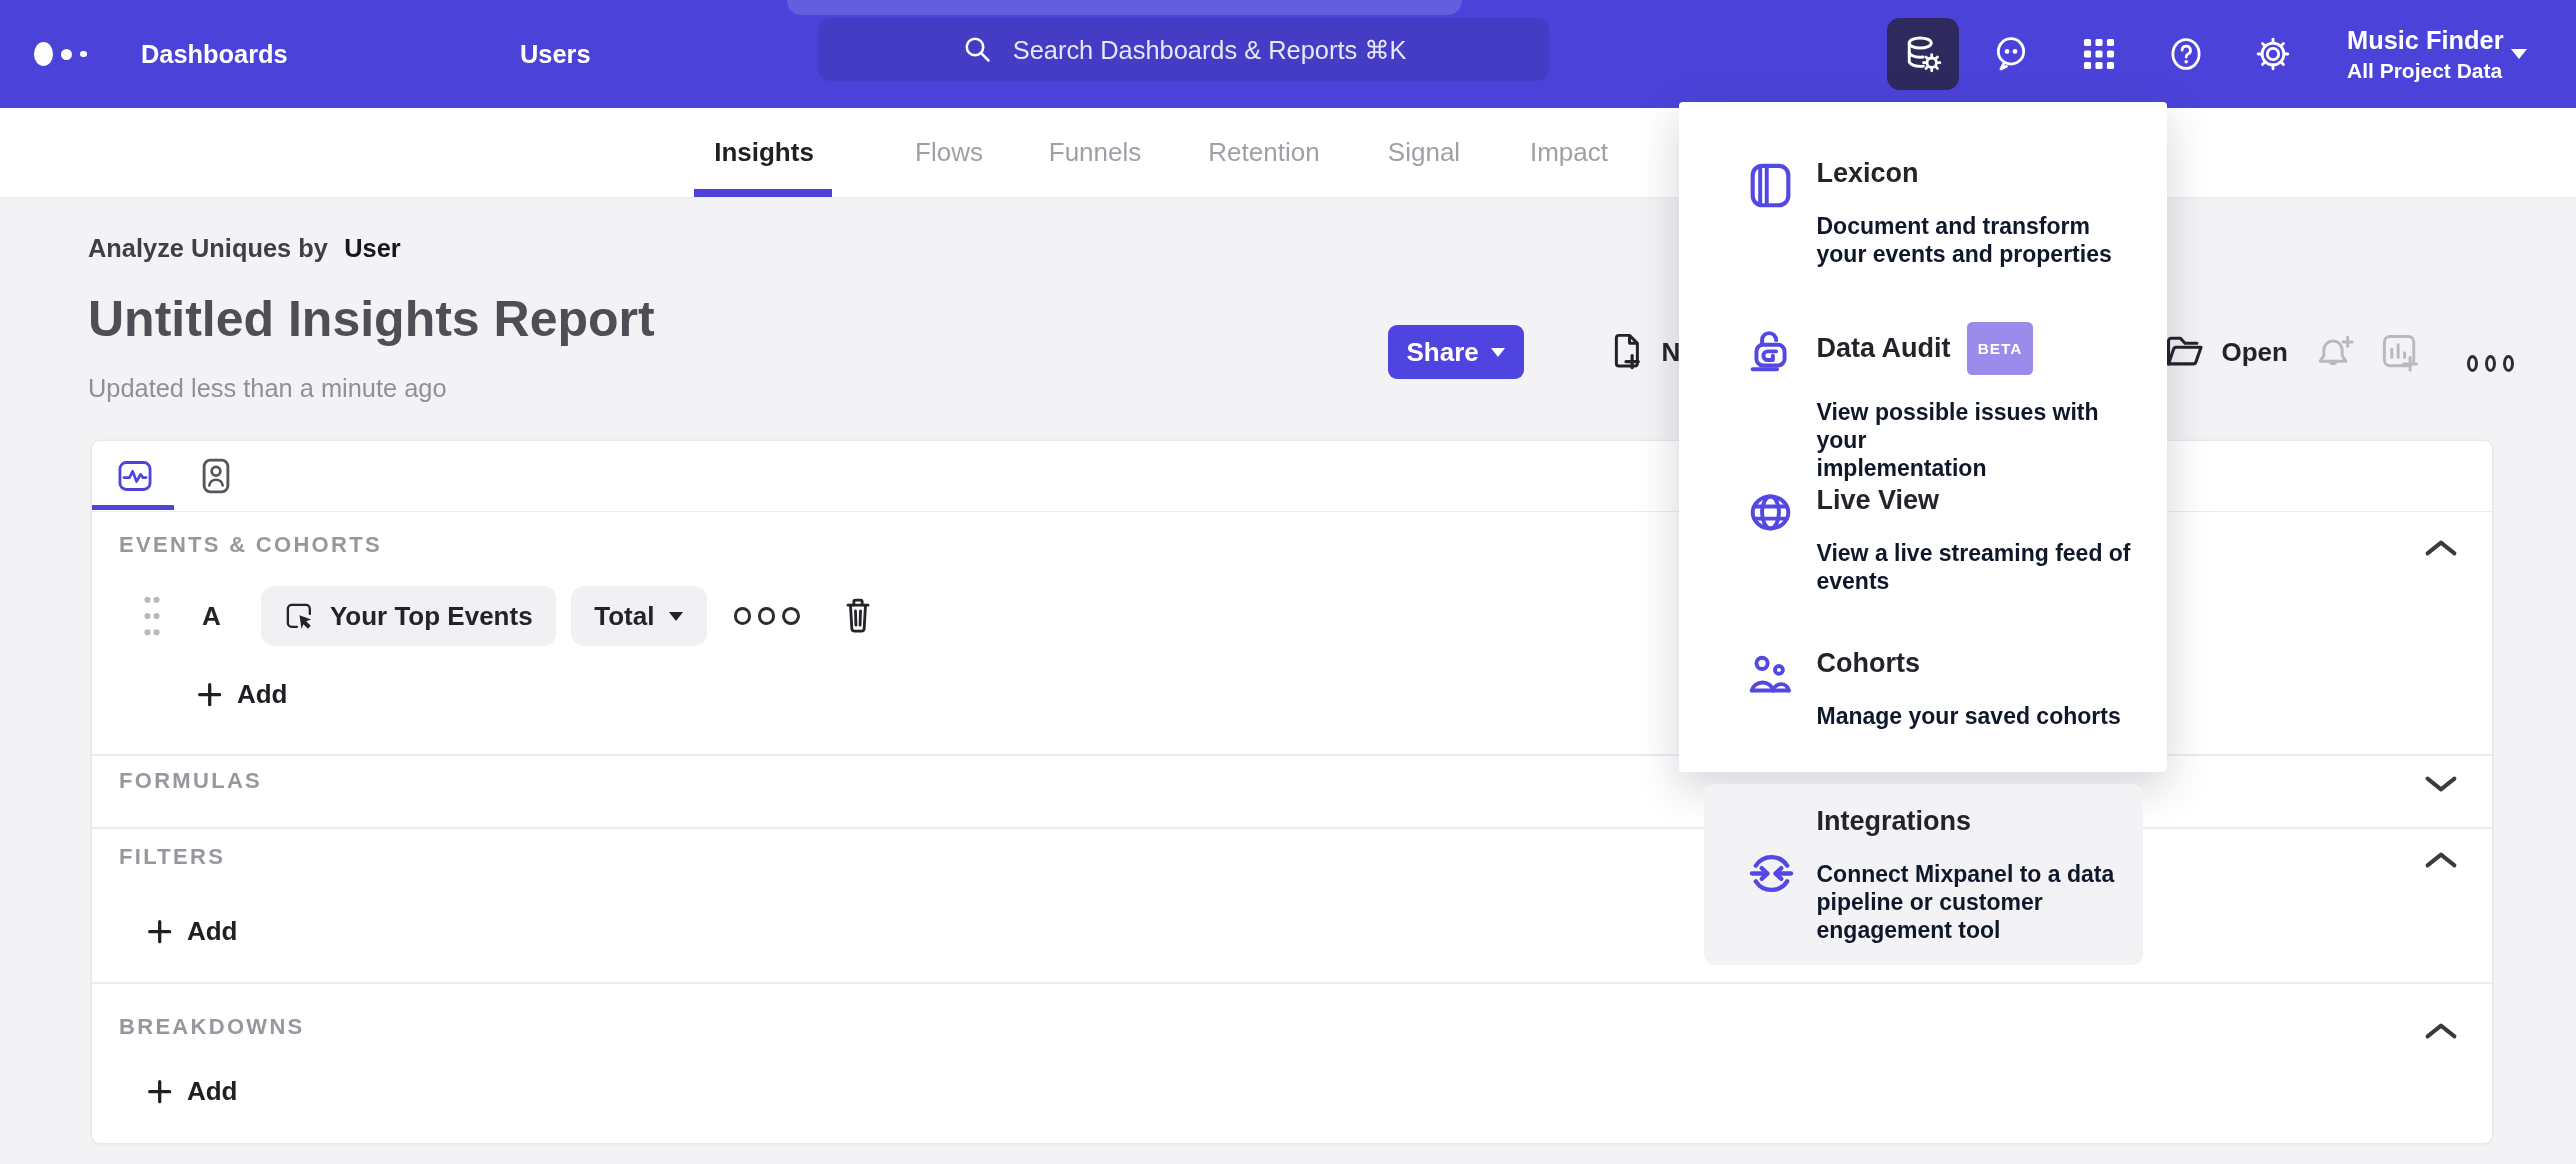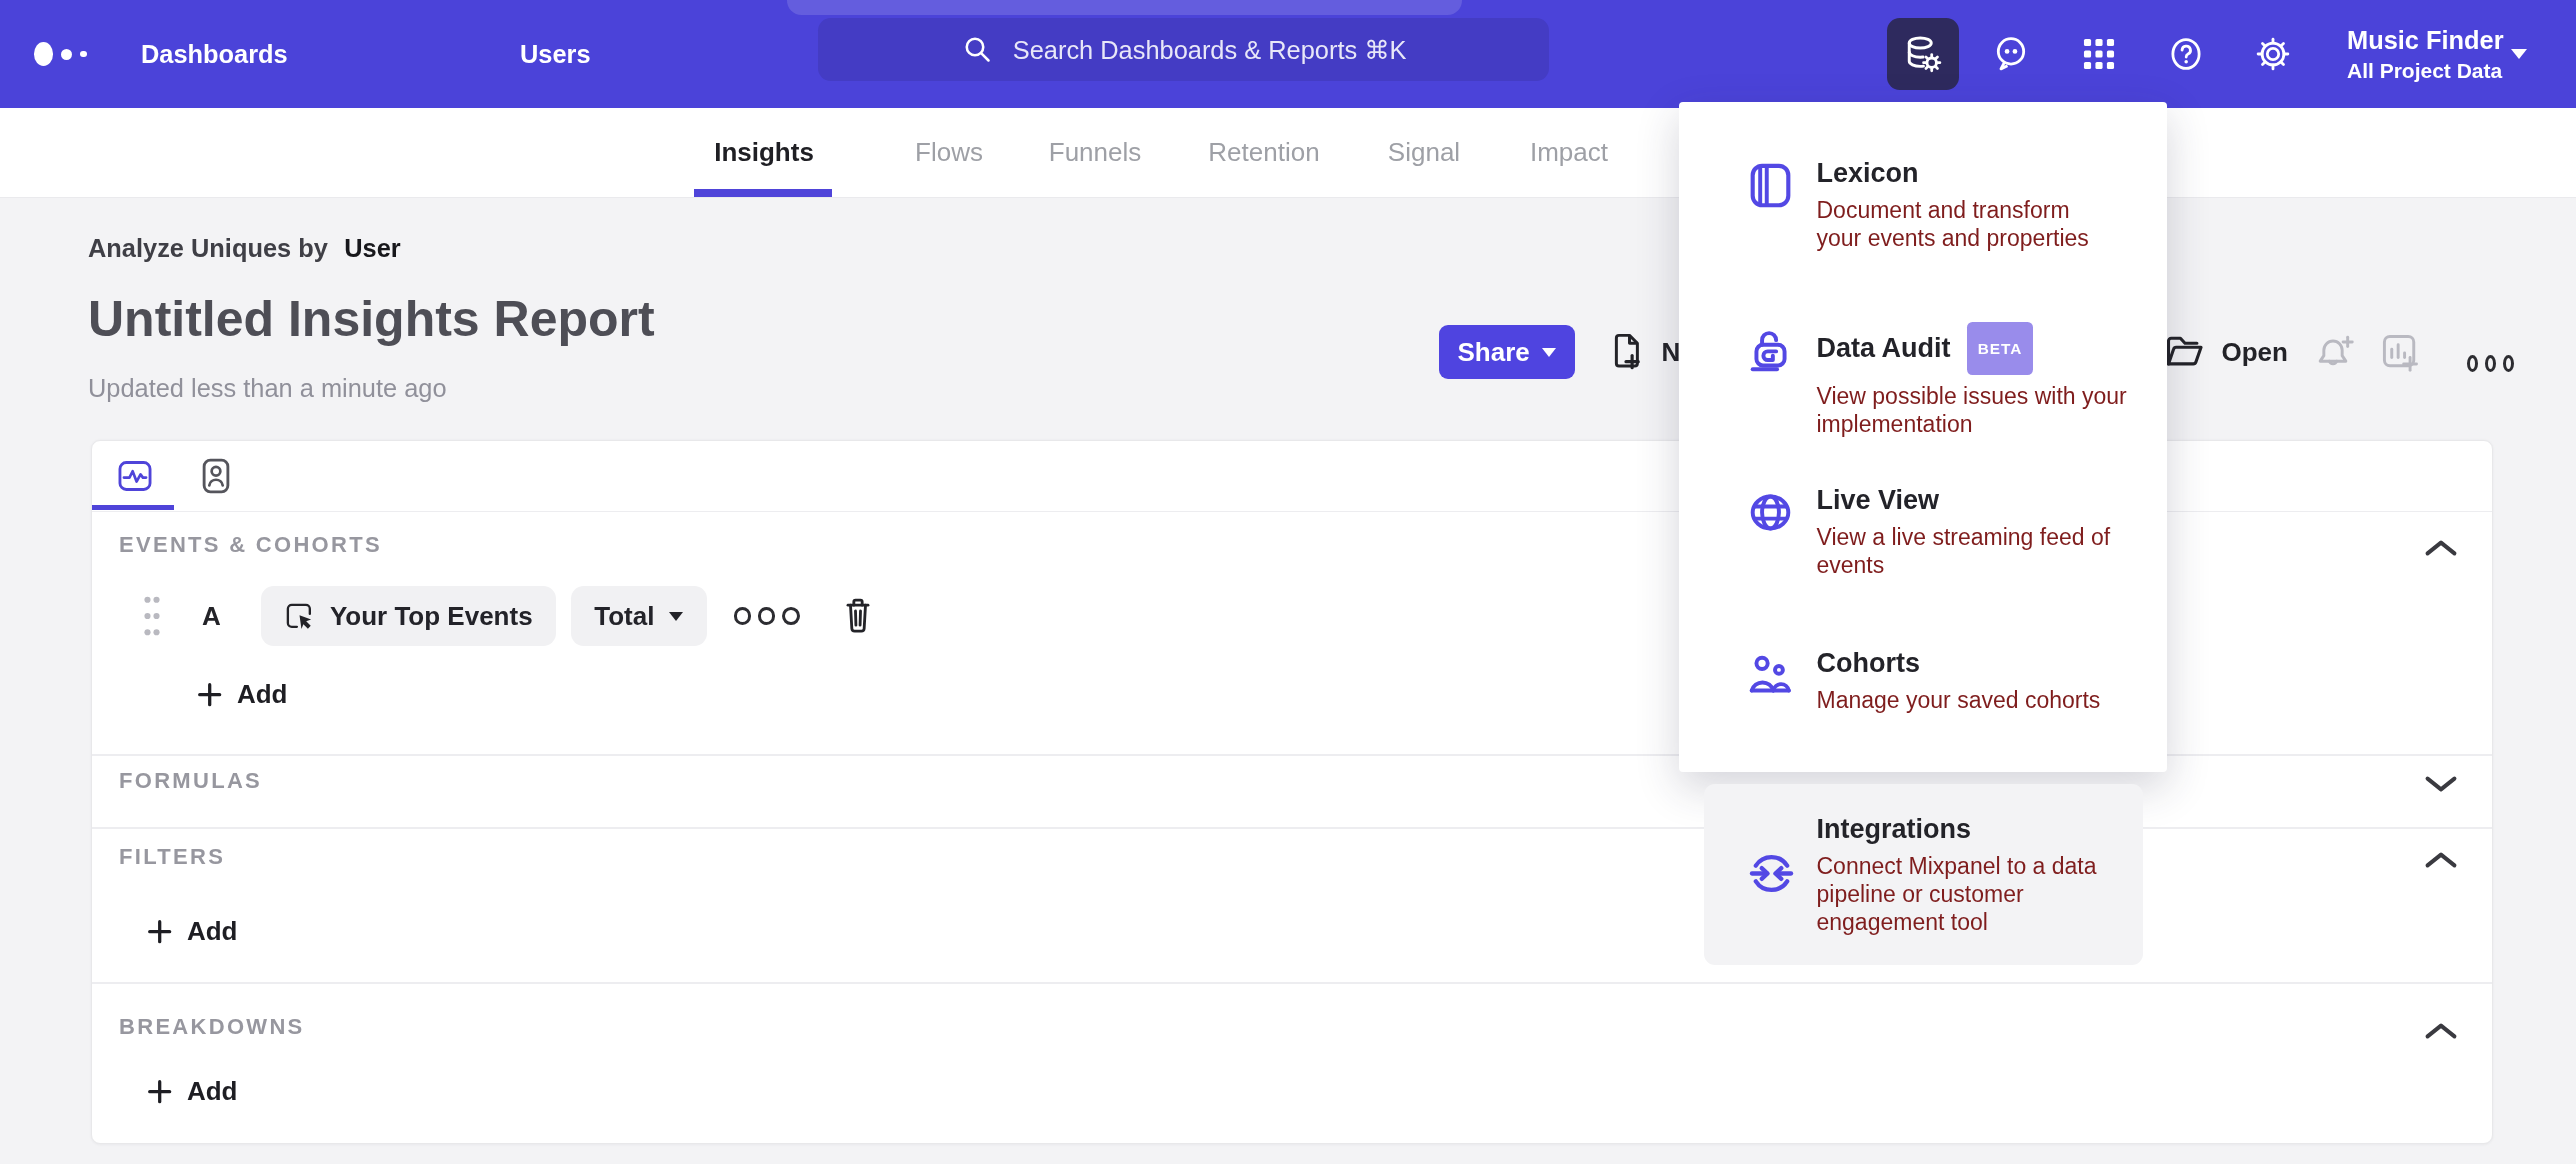--- a/index.html
+++ b/index.html
@@ -37,21 +37,21 @@
        font-size:26px;color:#9EA0A6;cursor:pointer;}
   .tab.active{color:#1f1f24;font-weight:600;}
   .tab-underline{position:absolute;left:694px;top:81px;width:138px;height:8.2px;background:#4F44D9;}
 
   
   .analyze{position:absolute;left:88px;top:234px;display:flex;gap:16.3px;font-size:25.4px;}
   .analyze .pre{color:#3f3f46;font-weight:600;}
   .analyze .val{color:#17171b;font-weight:700;cursor:pointer;}
   .rtitle{position:absolute;left:88px;top:290px;font-size:50px;font-weight:700;color:#4e4e56;cursor:text;}
   .updated{position:absolute;left:88px;top:374px;font-size:25.4px;color:#90909A;}
-  .share-btn{position:absolute;left:1439px;top:325px;width:136px;height:54px;border-radius:9px;
+  .share-btn{position:absolute;left:1388px;top:325px;width:136px;height:54px;border-radius:9px;
              background:#4F44E0;display:flex;align-items:center;justify-content:center;gap:12.7px;
              color:#fff;font-size:26px;font-weight:600;cursor:pointer;}
   .share-btn .caret{border-top-width:9px;border-left-width:7.3px;border-right-width:7.3px;}
   .hbtn{position:absolute;top:325px;height:54px;display:flex;align-items:center;gap:14.5px;
         color:#232328;font-size:26px;font-weight:600;cursor:pointer;}
   .icbtn{position:absolute;top:328px;width:47px;height:47px;display:flex;align-items:center;
          justify-content:center;cursor:pointer;}
 
   
   .card{position:absolute;left:91px;top:440px;width:2400px;height:702px;background:#fff;
@@ -76,21 +76,21 @@
   .trash{margin-left:38px;cursor:pointer;display:flex;}
   .addbtn{position:absolute;display:flex;align-items:center;gap:14.5px;font-size:26px;font-weight:600;
           color:#1e1e23;cursor:pointer;}
 
   
   .menu{position:absolute;left:1679px;top:102px;width:488px;height:670px;background:#fff;
         border-radius:4px;box-shadow:0 14.5px 44px rgba(40,40,70,0.20);z-index:50;}
   .mitem{position:absolute;left:24.5px;width:439px;display:flex;gap:22px;padding:0;cursor:pointer;}
   .mitem .micon{width:47px;flex:0 0 47px;margin-left:44px;padding-top:3.6px;}
   .mtitle{font-size:27px;font-weight:700;color:#232329;display:flex;align-items:center;gap:16.3px;}
-  .mdesc{margin-top:7px;font-size:23px;line-height:28px;color:#7f1d1d;width:336px;}
+  .mdesc{margin-top:23px;font-size:23px;line-height:28px;color:#0f172a;width:336px;font-weight:bold;}
   .badge{background:#998CEB;color:#fff;font-size:15.4px;font-weight:700;letter-spacing:0.9px;
          border-radius:5.4px;padding:19px 11px;line-height:15.4px;}
   .hl{background:#f3f3f5;border-radius:11px;}
 </style>
 </head>
 <body>
 
 <div id="app">
 
   <header class="topnav">

